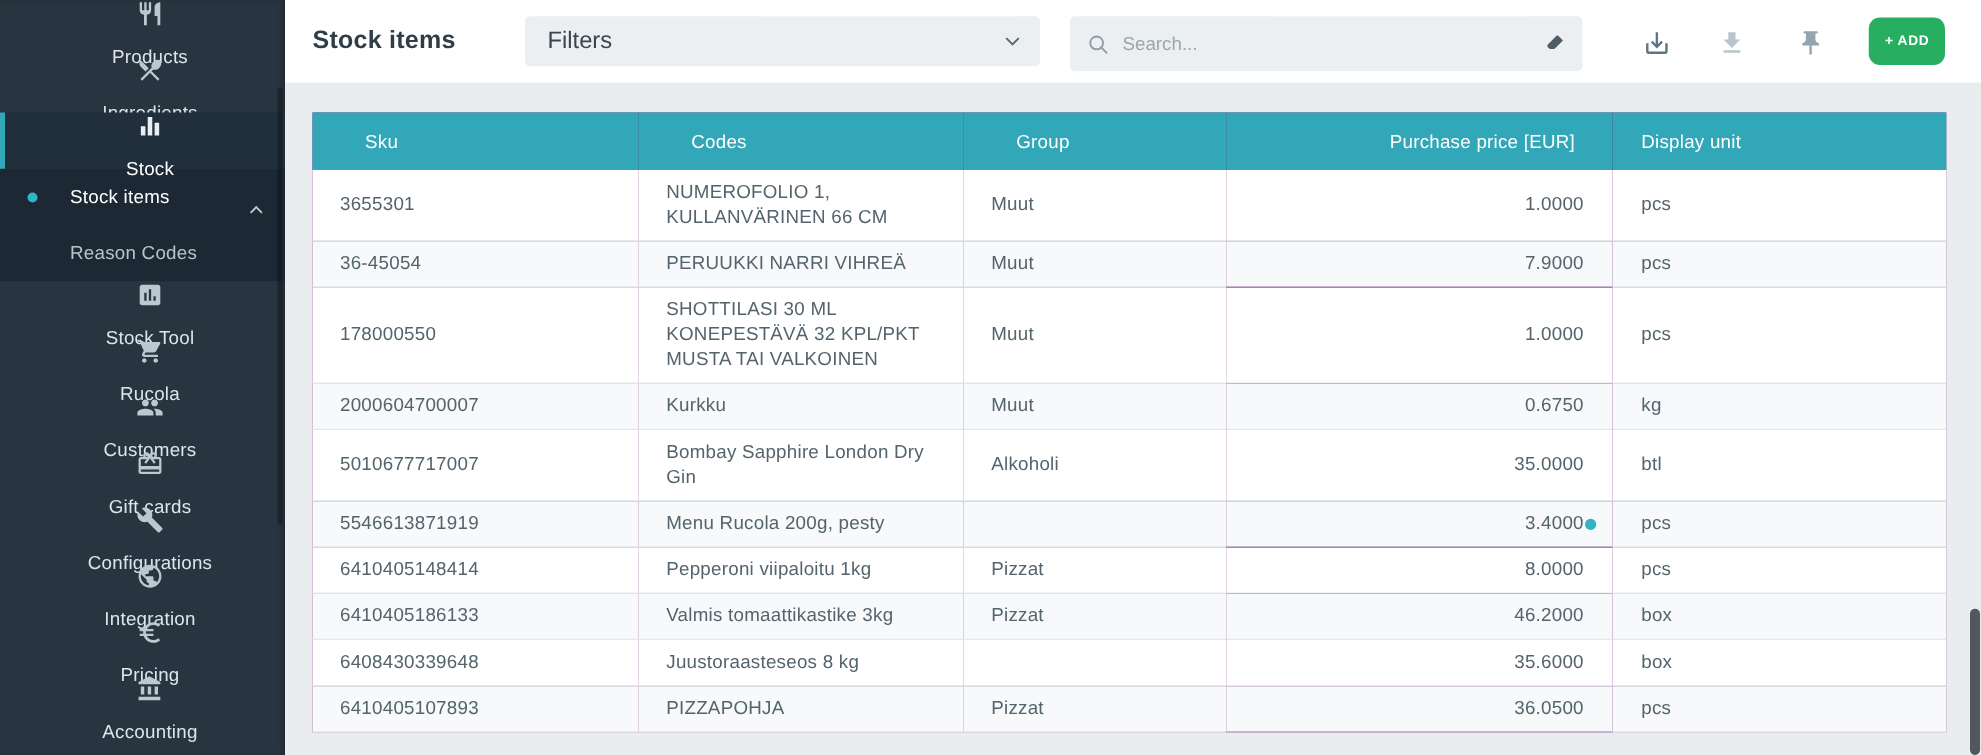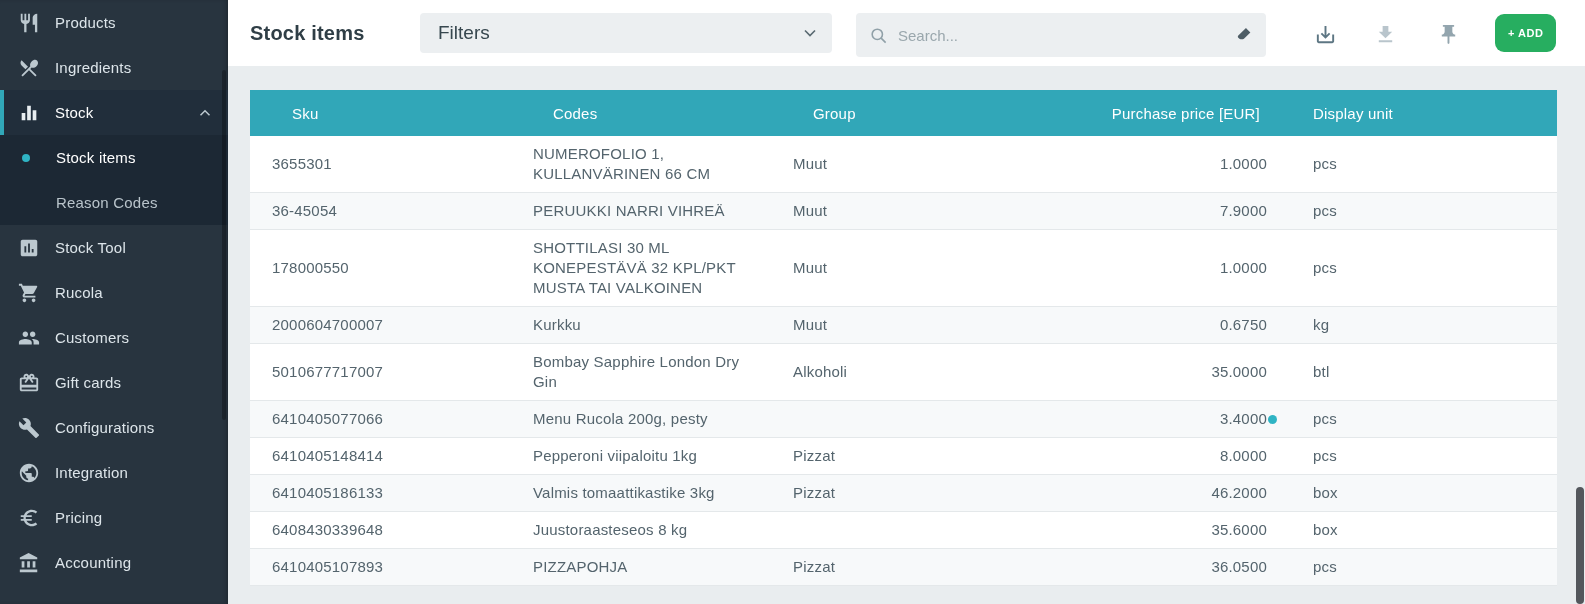--- a/index.html
+++ b/index.html
@@ -11,21 +11,21 @@
     --sidebar-submenu-bg:#1c2834;
     --indicator-dot:#2fb4c4;
   }
   *{box-sizing:border-box;margin:0;padding:0;}
   html,body{width:1585px;height:604px;overflow:hidden;}
   body{font-family:"Liberation Sans","DejaVu Sans",sans-serif;position:relative;background:#e9edef;color:#4e5d66;}
   svg{display:block;}
 
   
   .sidebar{position:absolute;left:0;top:0;width:228px;height:604px;background:var(--sidebar-bg);z-index:3;box-shadow:inset -3px 0 5px -2px rgba(0,0,0,.28);}
-  .nav-item{display:flex;align-items:center;height:45px;padding:0 14px 0 18px;gap:15px;font-size:15px;color:#dde5ea;cursor:pointer;position:relative;letter-spacing:.2px;}
+  .nav-item{display:flex;align-items:center;height:45px;padding:0 14px 0 26px;gap:15px;font-size:15px;color:#dde5ea;cursor:pointer;position:relative;letter-spacing:.2px;flex-direction:column;}
   .nav-item .nav-icon{width:22px;height:22px;flex:0 0 22px;color:#bcc8cf;}
   .nav-item .nav-icon svg{width:22px;height:22px;fill:currentColor;}
   .nav-item.active{background:var(--sidebar-active-bg);color:#fff;}
   .nav-item.active::before{content:"";position:absolute;left:0;top:0;bottom:0;width:4px;background:var(--accent-teal);}
   .nav-item.active .nav-icon{color:#e8eef1;}
   .nav-chevron{margin-left:auto;color:#bcc8cf;width:18px;height:18px;}
   .nav-chevron svg{width:18px;height:18px;fill:none;stroke:currentColor;stroke-width:2;}
   .submenu{background:var(--sidebar-submenu-bg);}
   .sub-item{display:flex;align-items:center;height:45px;font-size:15px;color:#b9c4cb;cursor:pointer;letter-spacing:.2px;}
   .sub-item .bullet{width:8px;height:8px;border-radius:50%;background:var(--indicator-dot);margin:0 26px 0 22px;flex:0 0 8px;}
@@ -283,21 +283,21 @@
     <td class="cell-unit">kg</td>
   </tr>
           <tr>
     <td>5010677717007</td>
     <td>Bombay Sapphire London Dry Gin</td>
     <td>Alkoholi</td>
     <td class="cell-price"><span>35.0000</span></td>
     <td class="cell-unit">btl</td>
   </tr>
           <tr>
-    <td>6410405077066</td>
+    <td>5546613871919</td>
     <td>Menu Rucola 200g, pesty</td>
     <td></td>
     <td class="cell-price"><span>3.4000</span><span class="upd-dot show"></span></td>
     <td class="cell-unit">pcs</td>
   </tr>
           <tr>
     <td>6410405148414</td>
     <td>Pepperoni viipaloitu 1kg</td>
     <td>Pizzat</td>
     <td class="cell-price"><span>8.0000</span></td>

